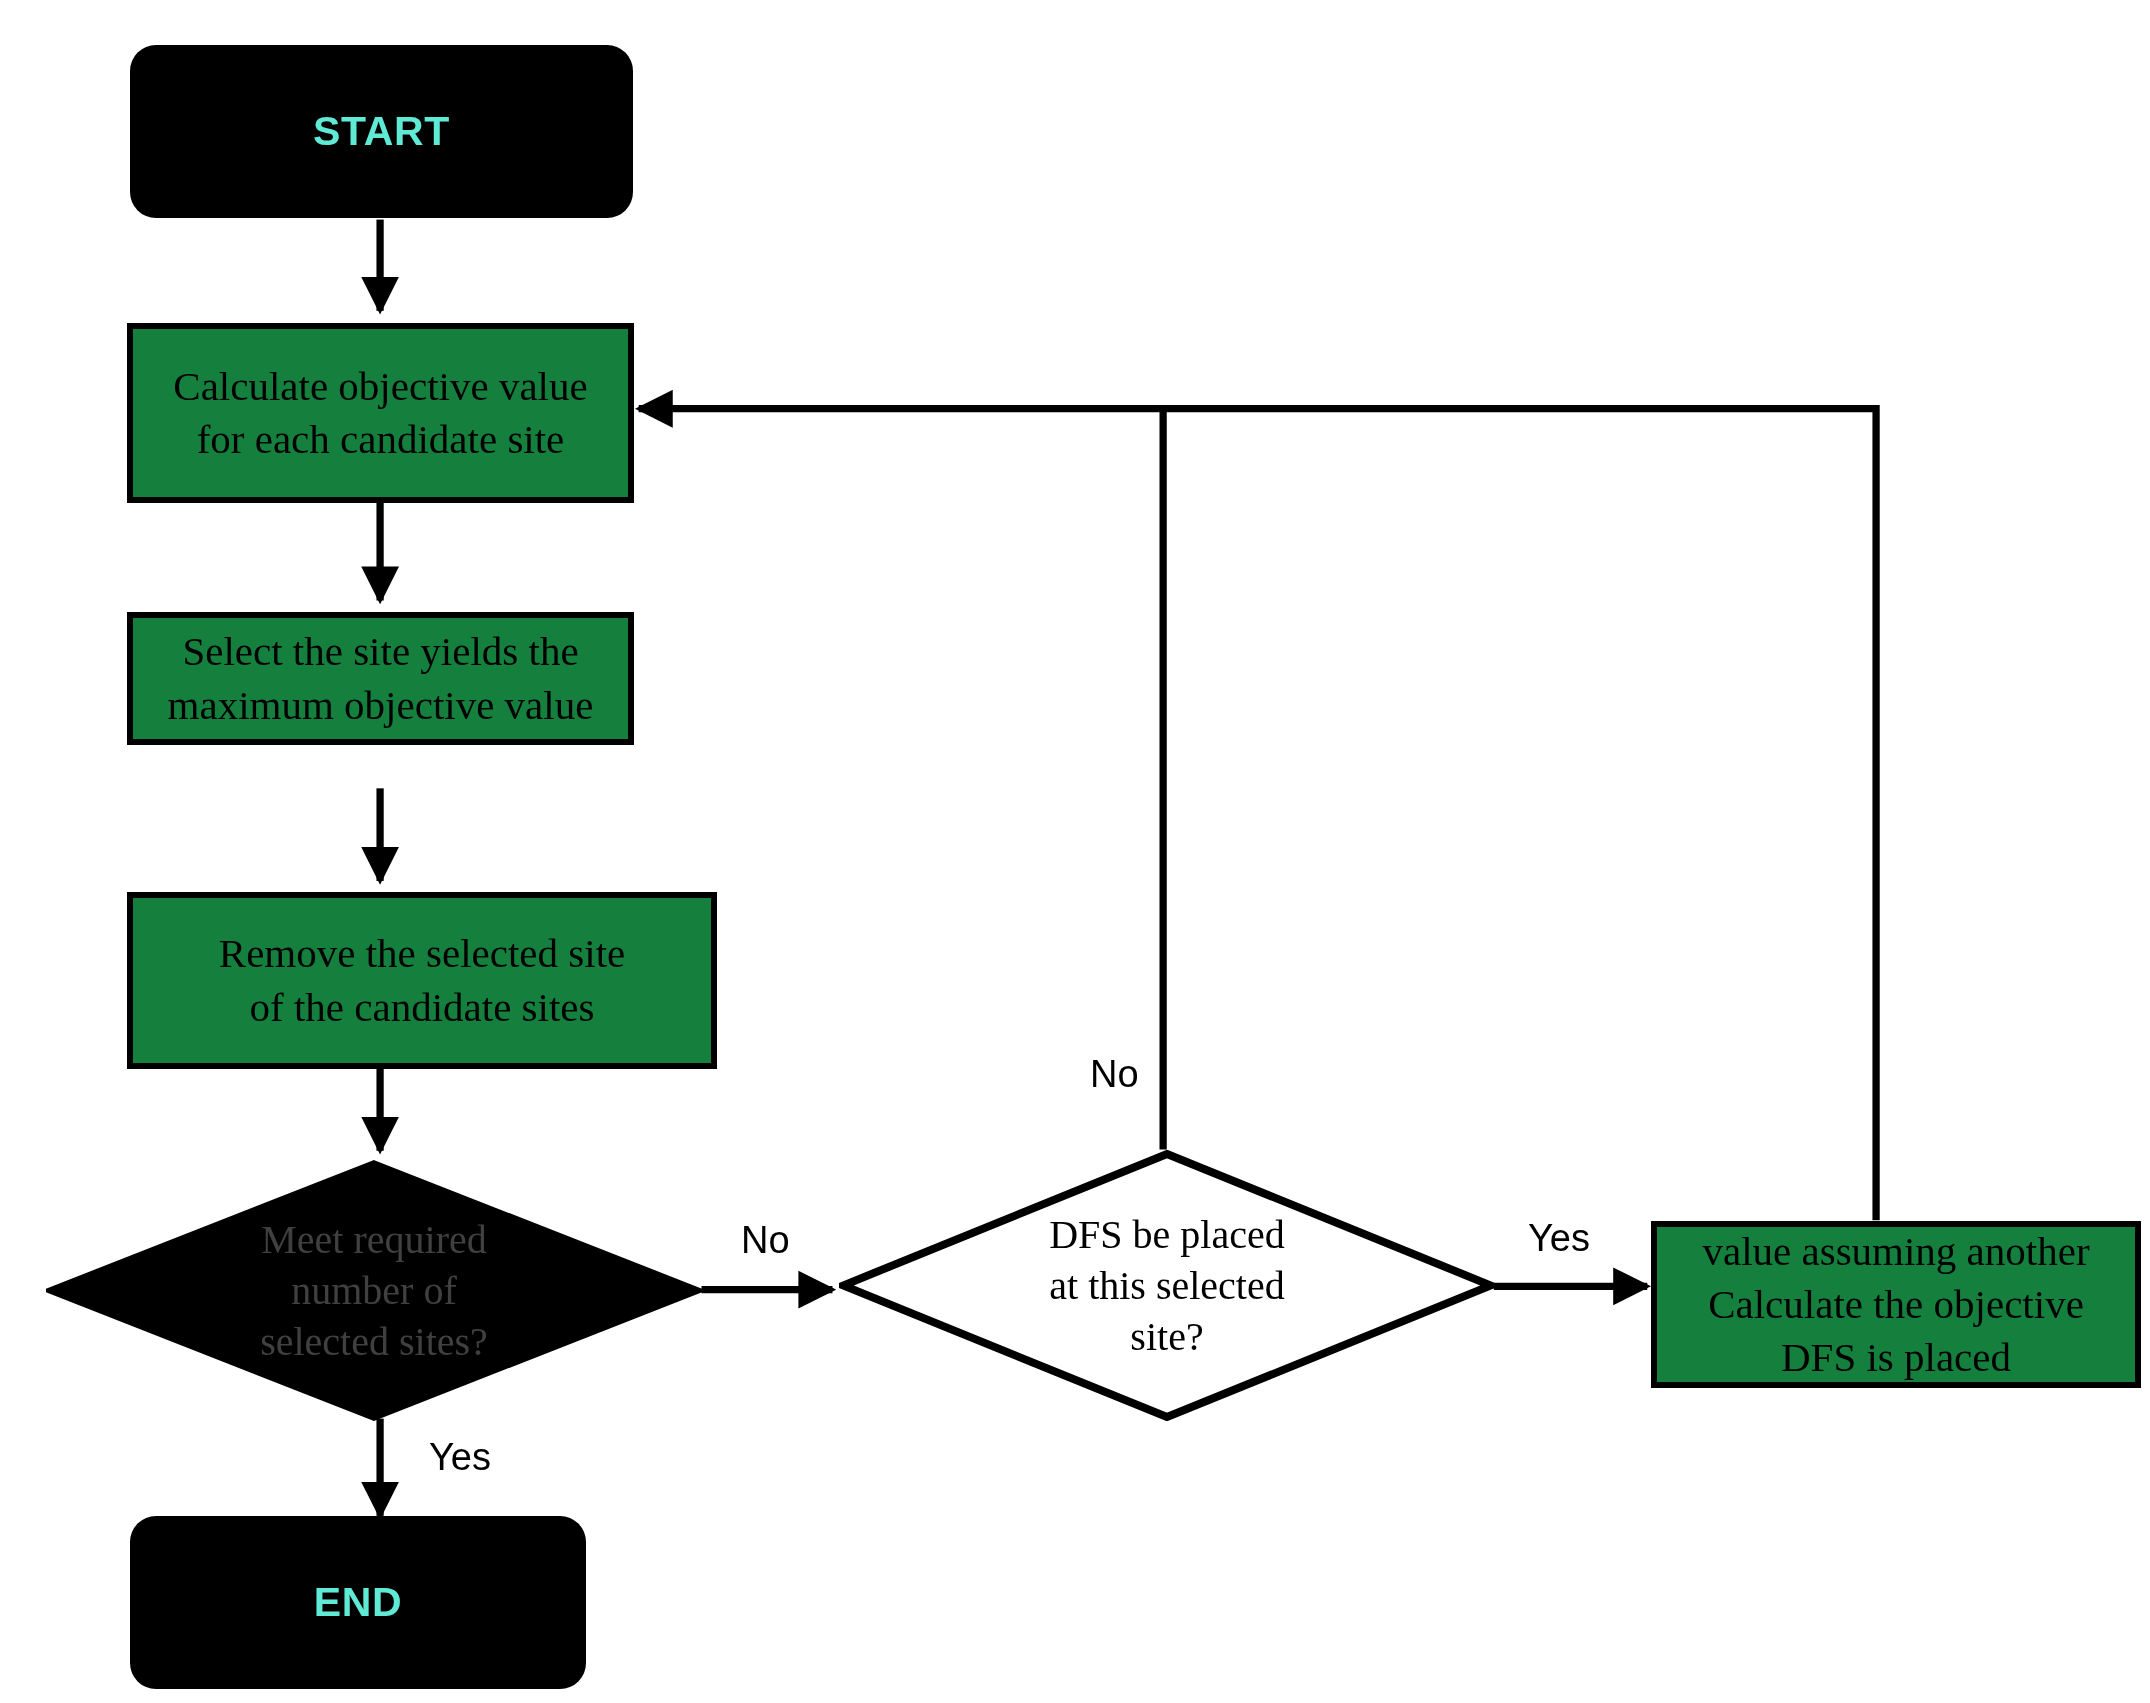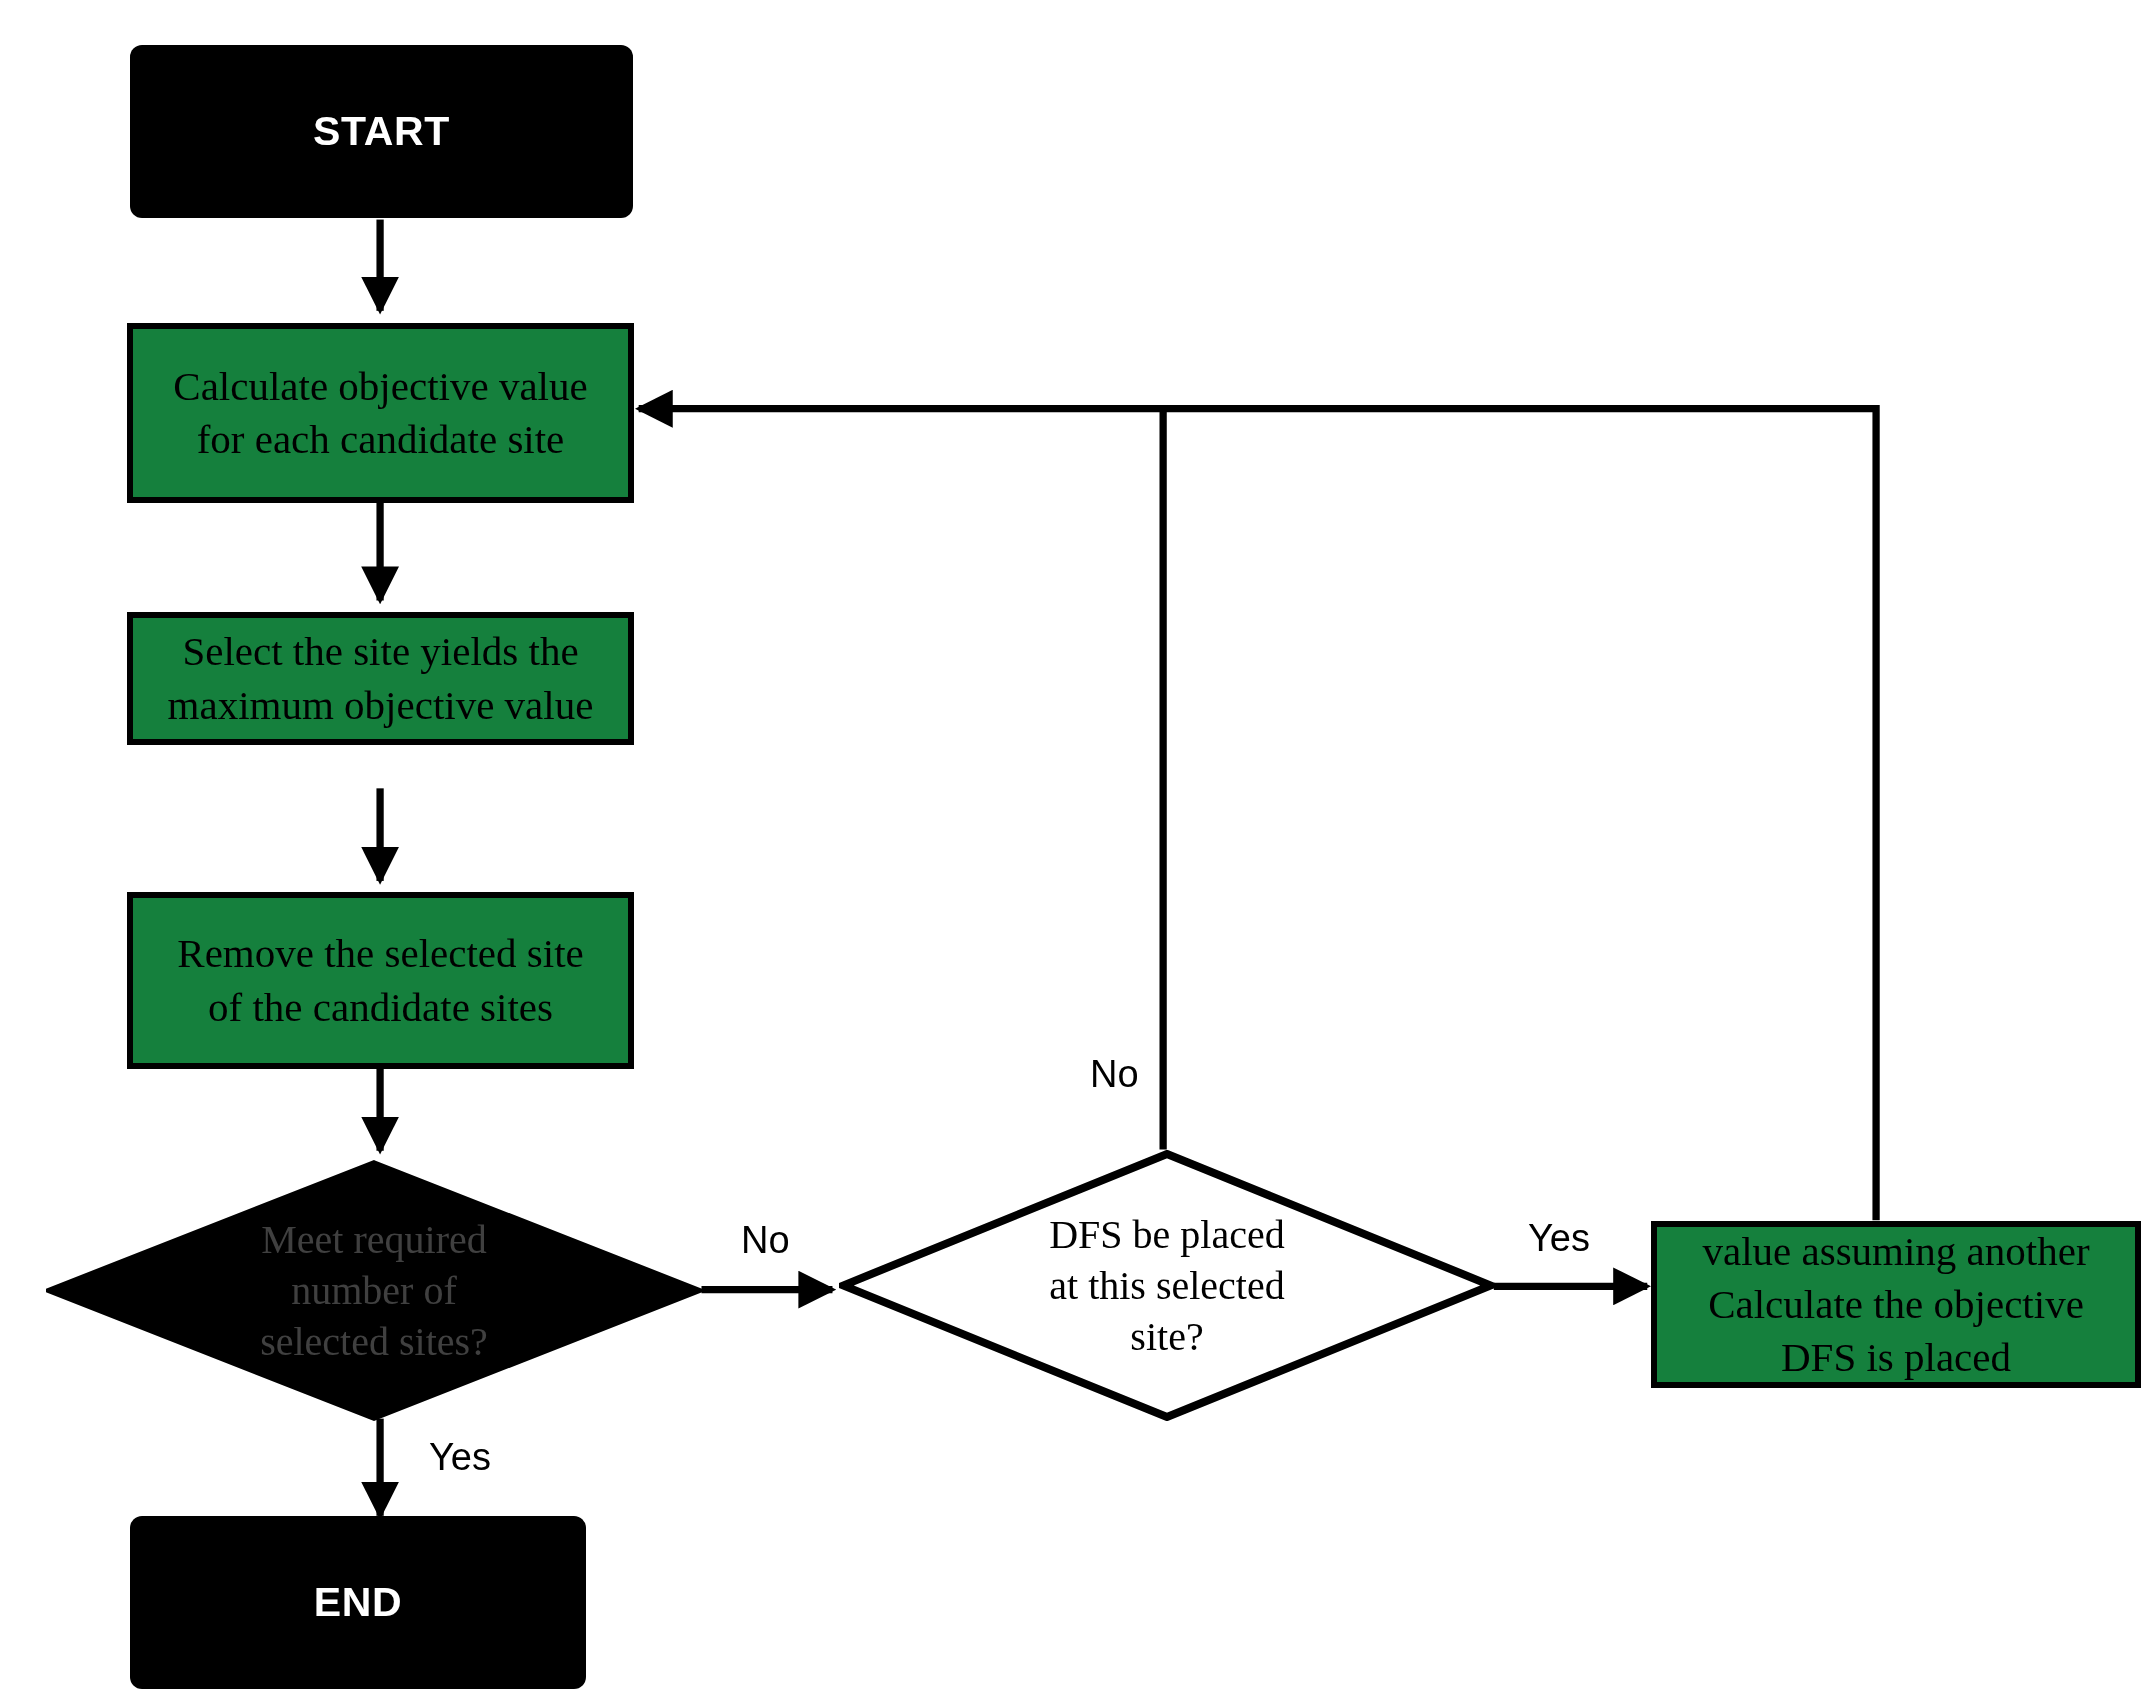--- a/index.html
+++ b/index.html
@@ -32,22 +32,22 @@
     box-sizing: border-box;
     display: flex;
     align-items: center;
     justify-content: center;
     text-align: center;
   }
 
   
   .terminator {
     background: #000000;
-    border-radius: 12px;
-    color: #ffffff;
+    border-radius: 26px;
+    color: #5eead4;
     font-family: "Liberation Sans", "DejaVu Sans", sans-serif;
     font-weight: bold;
     font-size: 41px;
     letter-spacing: 0.7px;
   }
 
   
   .process {
     background: #15803d;
     border: 6px solid #000000;
@@ -136,21 +136,21 @@
     </div>
   </div>
 
   <div class="node process" style="left:127px; top:612px; width:507px; height:133px;">
     <div class="lines">
       <div>Select the site yields the</div>
       <div>maximum objective value</div>
     </div>
   </div>
 
-  <div class="node process" style="left:127px; top:892px; width:507px; height:177px;">
+  <div class="node process" style="left:127px; top:892px; width:590px; height:177px;">
     <div class="lines">
       <div>Remove the selected site</div>
       <div>of the candidate sites</div>
     </div>
   </div>
 
   <div class="node decision filled" style="left:46px; top:1160px; width:656px; height:261px;">
     <svg width="656" height="261" viewBox="0 0 992 394" xmlns="http://www.w3.org/2000/svg">
       <polygon points="496,4 988,197 496,390 4,197" fill="#000000" stroke="#000000" stroke-width="8"></polygon>
     </svg>

